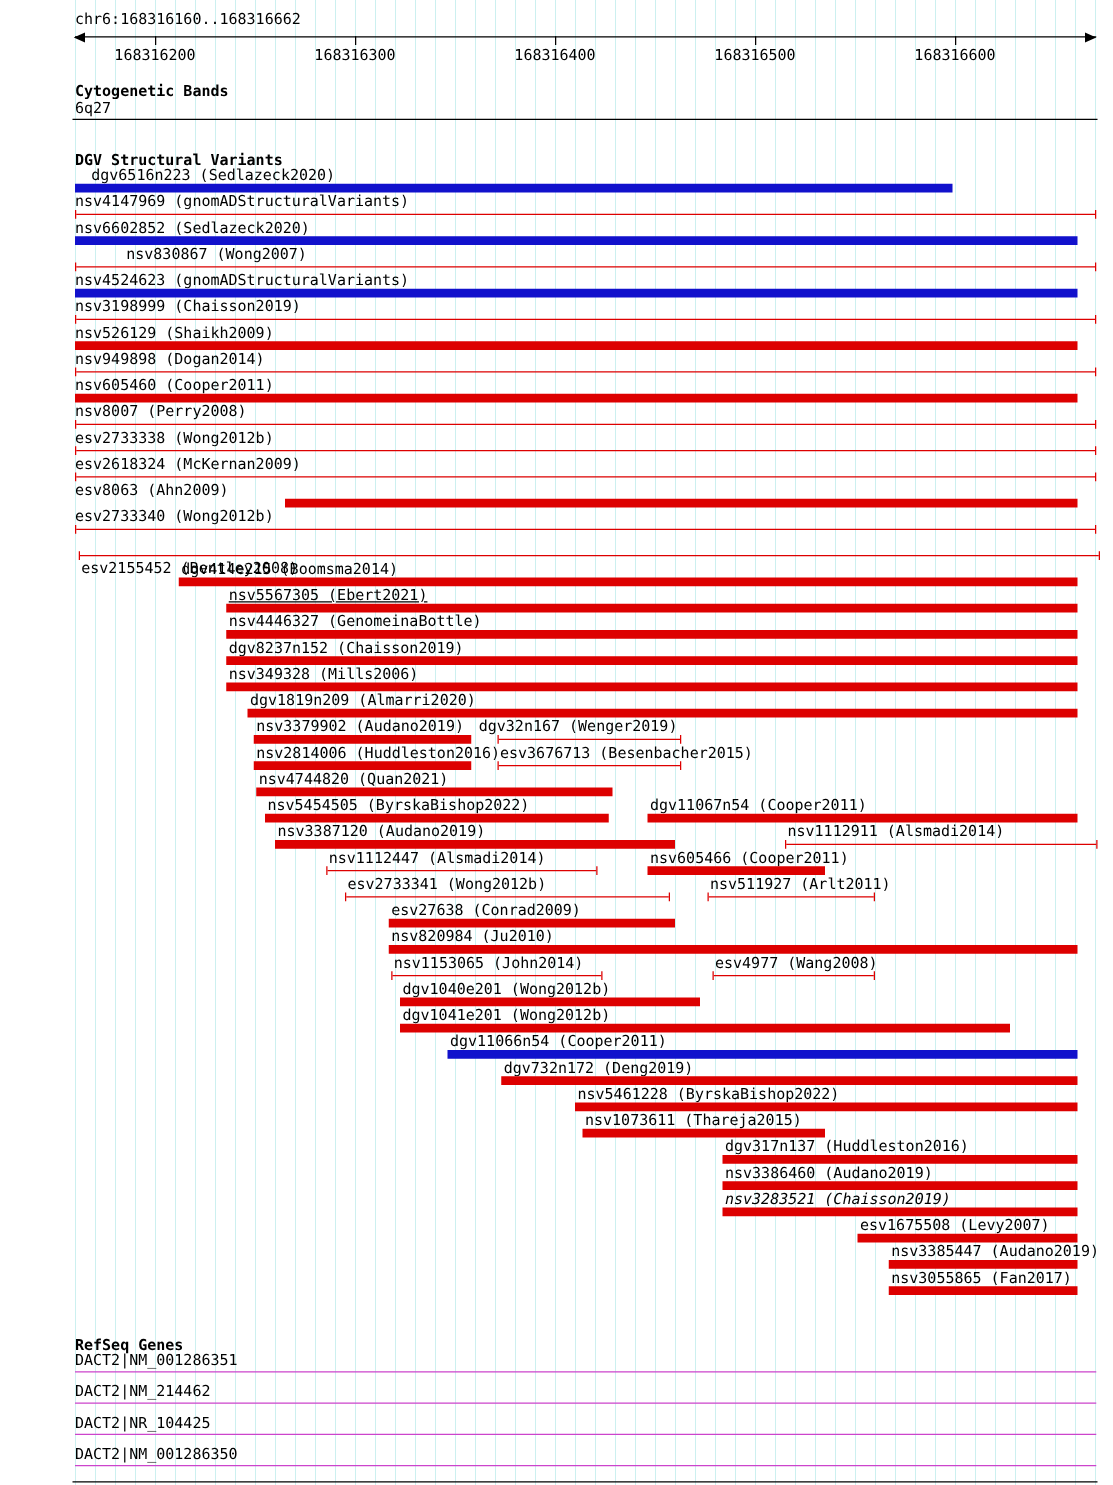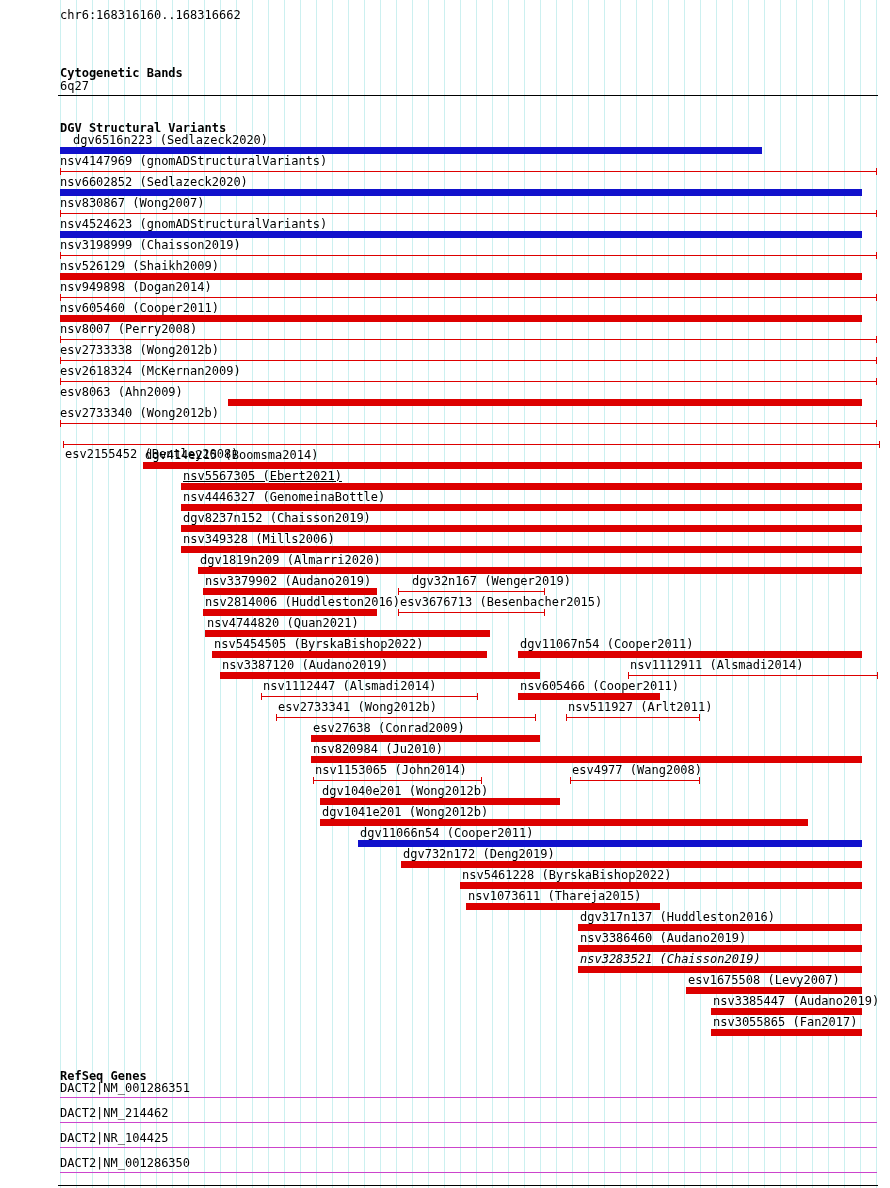--- a/index.html
+++ b/index.html
@@ -31,20 +31,37 @@
   .gene-line { position:absolute; left:60px; width:817px; height:1px; background:var(--gene); cursor:pointer; }
 </style>
 </head>
 <body>
 
 <div id="canvas" style="--grid: #ccf0f0; --gene: #cc44cc;">
   <div id="gridlines"></div>
 
   <div class="pos-label">chr6:168316160..168316662</div>
 
+  <div id="ruler">
+    <div class="ruler-line"></div>
+    <div class="arrow left"></div>
+    <div class="arrow right"></div>
+    <div id="ruler-ticks">
+        <div class="ruler-tick" style="left: 124px;"></div>
+        <div class="ruler-tick-label" style="left: 124px;">168316200</div>
+        <div class="ruler-tick" style="left: 284px;"></div>
+        <div class="ruler-tick-label" style="left: 284px;">168316300</div>
+        <div class="ruler-tick" style="left: 444px;"></div>
+        <div class="ruler-tick-label" style="left: 444px;">168316400</div>
+        <div class="ruler-tick" style="left: 604px;"></div>
+        <div class="ruler-tick-label" style="left: 604px;">168316500</div>
+        <div class="ruler-tick" style="left: 764px;"></div>
+        <div class="ruler-tick-label" style="left: 764px;">168316600</div>
+      </div>
+  </div>
 
   <div class="section-header" style="top:66px">Cytogenetic Bands</div>
   <div class="plain-label" style="top:79px">6q27</div>
   <div class="hline" style="top:95px"></div>
 
   <div class="section-header" style="top:121px">DGV Structural Variants</div>
   <div id="dgv-rows">
       <div class="track-row">
         <div class="item-label" style="left: 60px; top: 134px; margin-left: 13px;">dgv6516n223 (Sedlazeck2020)</div>
         <div class="bar thick" style="left: 60px; top: 147px; width: 702px; background: rgb(17, 17, 204);"></div>
@@ -53,21 +70,21 @@
         <div class="item-label" style="left: 60px; top: 155px;">nsv4147969 (gnomADStructuralVariants)</div>
         <div class="bar thin" style="left: 60px; top: 168px; width: 817px; border-left: 1px solid rgb(221, 0, 0); border-right: 1px solid rgb(221, 0, 0);">
           <div class="bar-mid" style="background: rgb(221, 0, 0);"></div>
         </div>
       </div>
       <div class="track-row">
         <div class="item-label" style="left: 60px; top: 176px;">nsv6602852 (Sedlazeck2020)</div>
         <div class="bar thick" style="left: 60px; top: 189px; width: 802px; background: rgb(17, 17, 204);"></div>
       </div>
       <div class="track-row">
-        <div class="item-label" style="left: 60px; top: 197px;">nsv830867 (Wong2007)</div>
+        <div class="item-label" style="left: 60px; top: 197px; padding-left: 41px;">nsv830867 (Wong2007)</div>
         <div class="bar thin" style="left: 60px; top: 210px; width: 817px; border-left: 1px solid rgb(221, 0, 0); border-right: 1px solid rgb(221, 0, 0);">
           <div class="bar-mid" style="background: rgb(221, 0, 0);"></div>
         </div>
       </div>
       <div class="track-row">
         <div class="item-label" style="left: 60px; top: 218px;">nsv4524623 (gnomADStructuralVariants)</div>
         <div class="bar thick" style="left: 60px; top: 231px; width: 802px; background: rgb(17, 17, 204);"></div>
       </div>
       <div class="track-row">
         <div class="item-label" style="left: 60px; top: 239px;">nsv3198999 (Chaisson2019)</div>
@@ -143,21 +160,21 @@
         <div class="item-label" style="left: 183px; top: 533px;">nsv349328 (Mills2006)</div>
         <div class="bar thick" style="left: 181px; top: 546px; width: 681px; background: rgb(221, 0, 0);"></div>
       </div>
       <div class="track-row">
         <div class="item-label" style="left: 200px; top: 554px;">dgv1819n209 (Almarri2020)</div>
         <div class="bar thick" style="left: 198px; top: 567px; width: 664px; background: rgb(221, 0, 0);"></div>
       </div>
       <div class="track-row">
         <div class="item-label" style="left: 205px; top: 575px;">nsv3379902 (Audano2019)</div>
         <div class="bar thick" style="left: 203px; top: 588px; width: 174px; background: rgb(221, 0, 0);"></div>
-        <div class="item-label" style="left: 412px; top: 575px; text-align: right;">dgv32n167 (Wenger2019)</div>
+        <div class="item-label" style="left: 383px; top: 575px; text-align: right;">dgv32n167 (Wenger2019)</div>
         <div class="bar thin" style="left: 398px; top: 588px; width: 147px; border-left: 1px solid rgb(221, 0, 0); border-right: 1px solid rgb(221, 0, 0);">
           <div class="bar-mid" style="background: rgb(221, 0, 0);"></div>
         </div>
       </div>
       <div class="track-row">
         <div class="item-label" style="left: 205px; top: 596px;">nsv2814006 (Huddleston2016)</div>
         <div class="bar thick" style="left: 203px; top: 609px; width: 174px; background: rgb(221, 0, 0);"></div>
         <div class="item-label" style="left: 400px; top: 596px;">esv3676713 (Besenbacher2015)</div>
         <div class="bar thin" style="left: 398px; top: 609px; width: 147px; border-left: 1px solid rgb(221, 0, 0); border-right: 1px solid rgb(221, 0, 0);">
           <div class="bar-mid" style="background: rgb(221, 0, 0);"></div>

